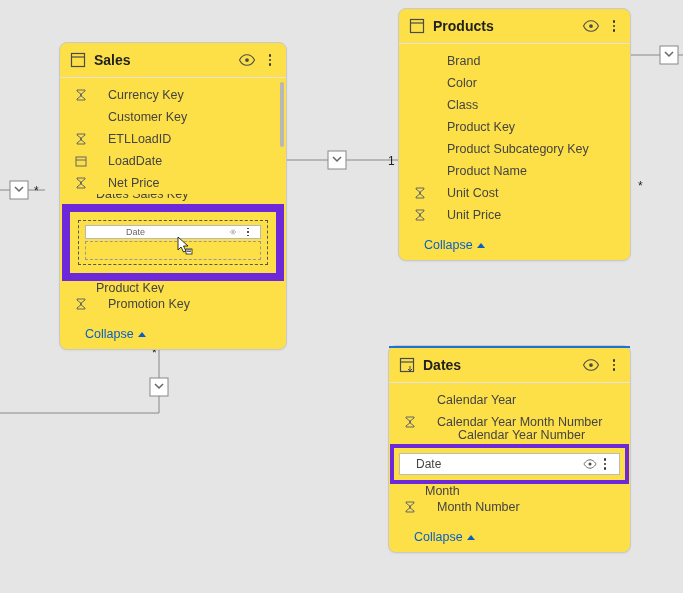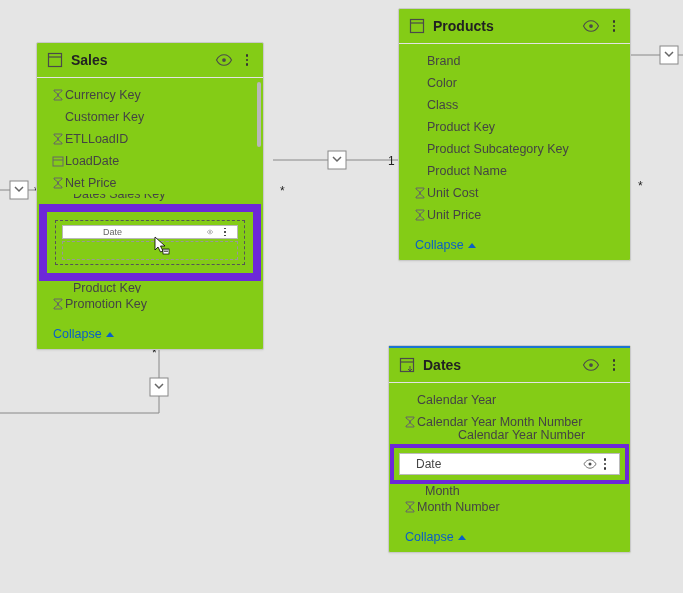--- a/index.html
+++ b/index.html
@@ -19,23 +19,23 @@
     width: 683px; height: 593px;
     pointer-events: none;
   }
   .conn-line { stroke: #888; stroke-width: 1; fill: none; }
   .conn-box { fill: #fff; stroke: #888; stroke-width: 1; }
   .conn-mark { font-size: 12px; fill: #222; font-family: "Segoe UI", Arial, sans-serif; }
   .conn-chev { stroke: #666; stroke-width: 1.5; fill: none; }
 
   .table-card {
     position: absolute;
-    background: #84cc16;
+    background: #fde047;
     border: 1px solid #c9c9c9;
-    border-radius: 2px;
+    border-radius: 8px;
     box-shadow: 0 1px 2px rgba(0,0,0,0.05);
     display: flex;
     flex-direction: column;
   }
   .card-header {
     display: flex;
     align-items: center;
     gap: 8px;
     padding: 8px 10px;
     border-bottom: 1px solid #e3e3e3;
@@ -59,40 +59,41 @@
     top: 4px;
     width: 4px;
     height: 65px;
     background: #b8b8b8;
     border-radius: 2px;
   }
 
   .field-row {
     display: flex;
     align-items: center;
-    gap: 0;
+    gap: 20px;
     padding: 4px 4px 4px 6px;
     min-height: 22px;
     color: #444;
   }
   .field-icon {
     width: 14px; height: 14px; flex: 0 0 14px;
     display: inline-flex; align-items: center; justify-content: center;
     color: #666;
   }
   .field-label { }
 
   .collapse-link {
     padding: 6px 10px 8px 16px;
     color: #0a5fc7;
     font-size: 12.5px;
     display: flex;
     align-items: center;
     gap: 4px;
     cursor: pointer;
+    margin-left: 9px;
   }
   .collapse-link .chev {
     display:inline-block;
     width:0;height:0;
     border-left:4px solid transparent;
     border-right:4px solid transparent;
     border-bottom:5px solid #0a5fc7;
   }
 
   
@@ -158,21 +159,21 @@
     padding: 3px 8px 3px 16px;
     height: 22px;
     font-size: 12px;
     color: #444;
   }
   .dates-row-bar .spacer { flex:1; }
   .dates-hl-wrap { padding: 5px; margin: 0 -7px; }
   .truncated-cy { height:11px; overflow:hidden; padding:0 4px 0 28px; color:#444; position:relative; top:-5px;text-align:center; }
 
   
-  .sales { left: 36px; top: 42px; width: 228px; }
+  .sales { left: 59px; top: 42px; width: 228px; }
   .products { left: 398px; top: 8px; width: 233px; }
   .dates { left: 388px; top: 345px; width: 243px; }
   .dates .card-header { border-top: 2px solid #1b74d0; }
 
 </style>
 </head>
 <body>
 
 <svg class="connectors">
 

